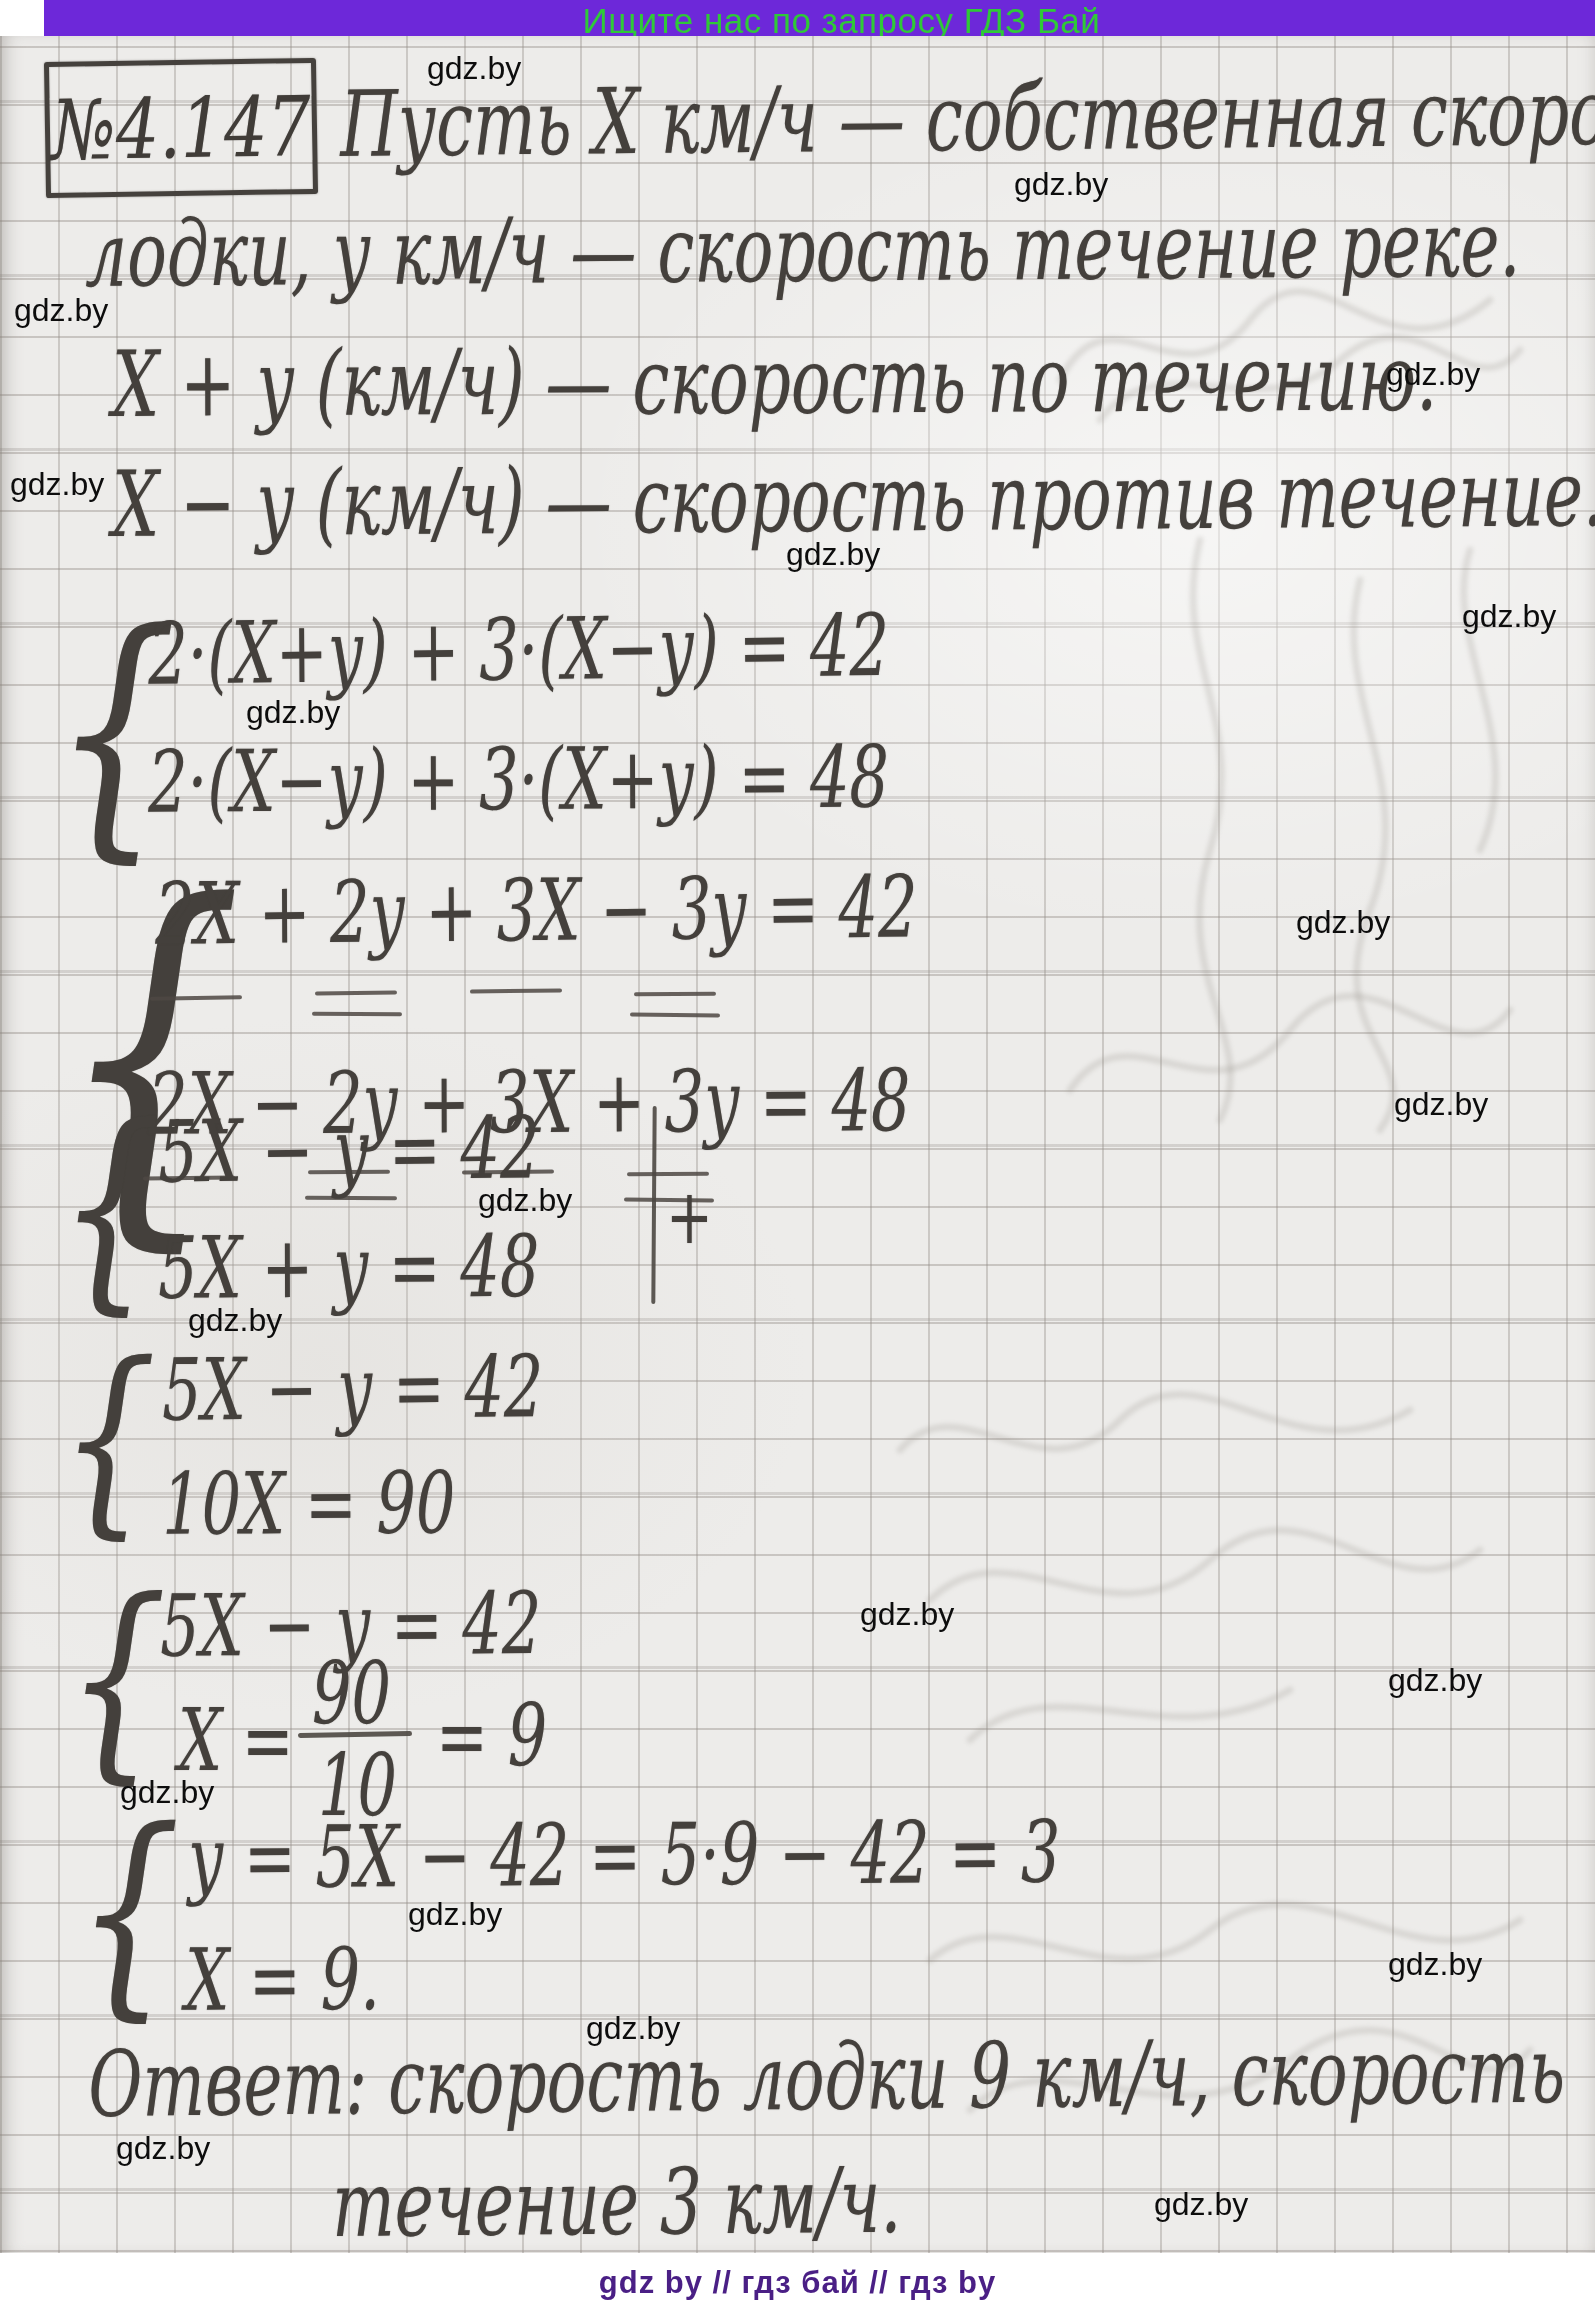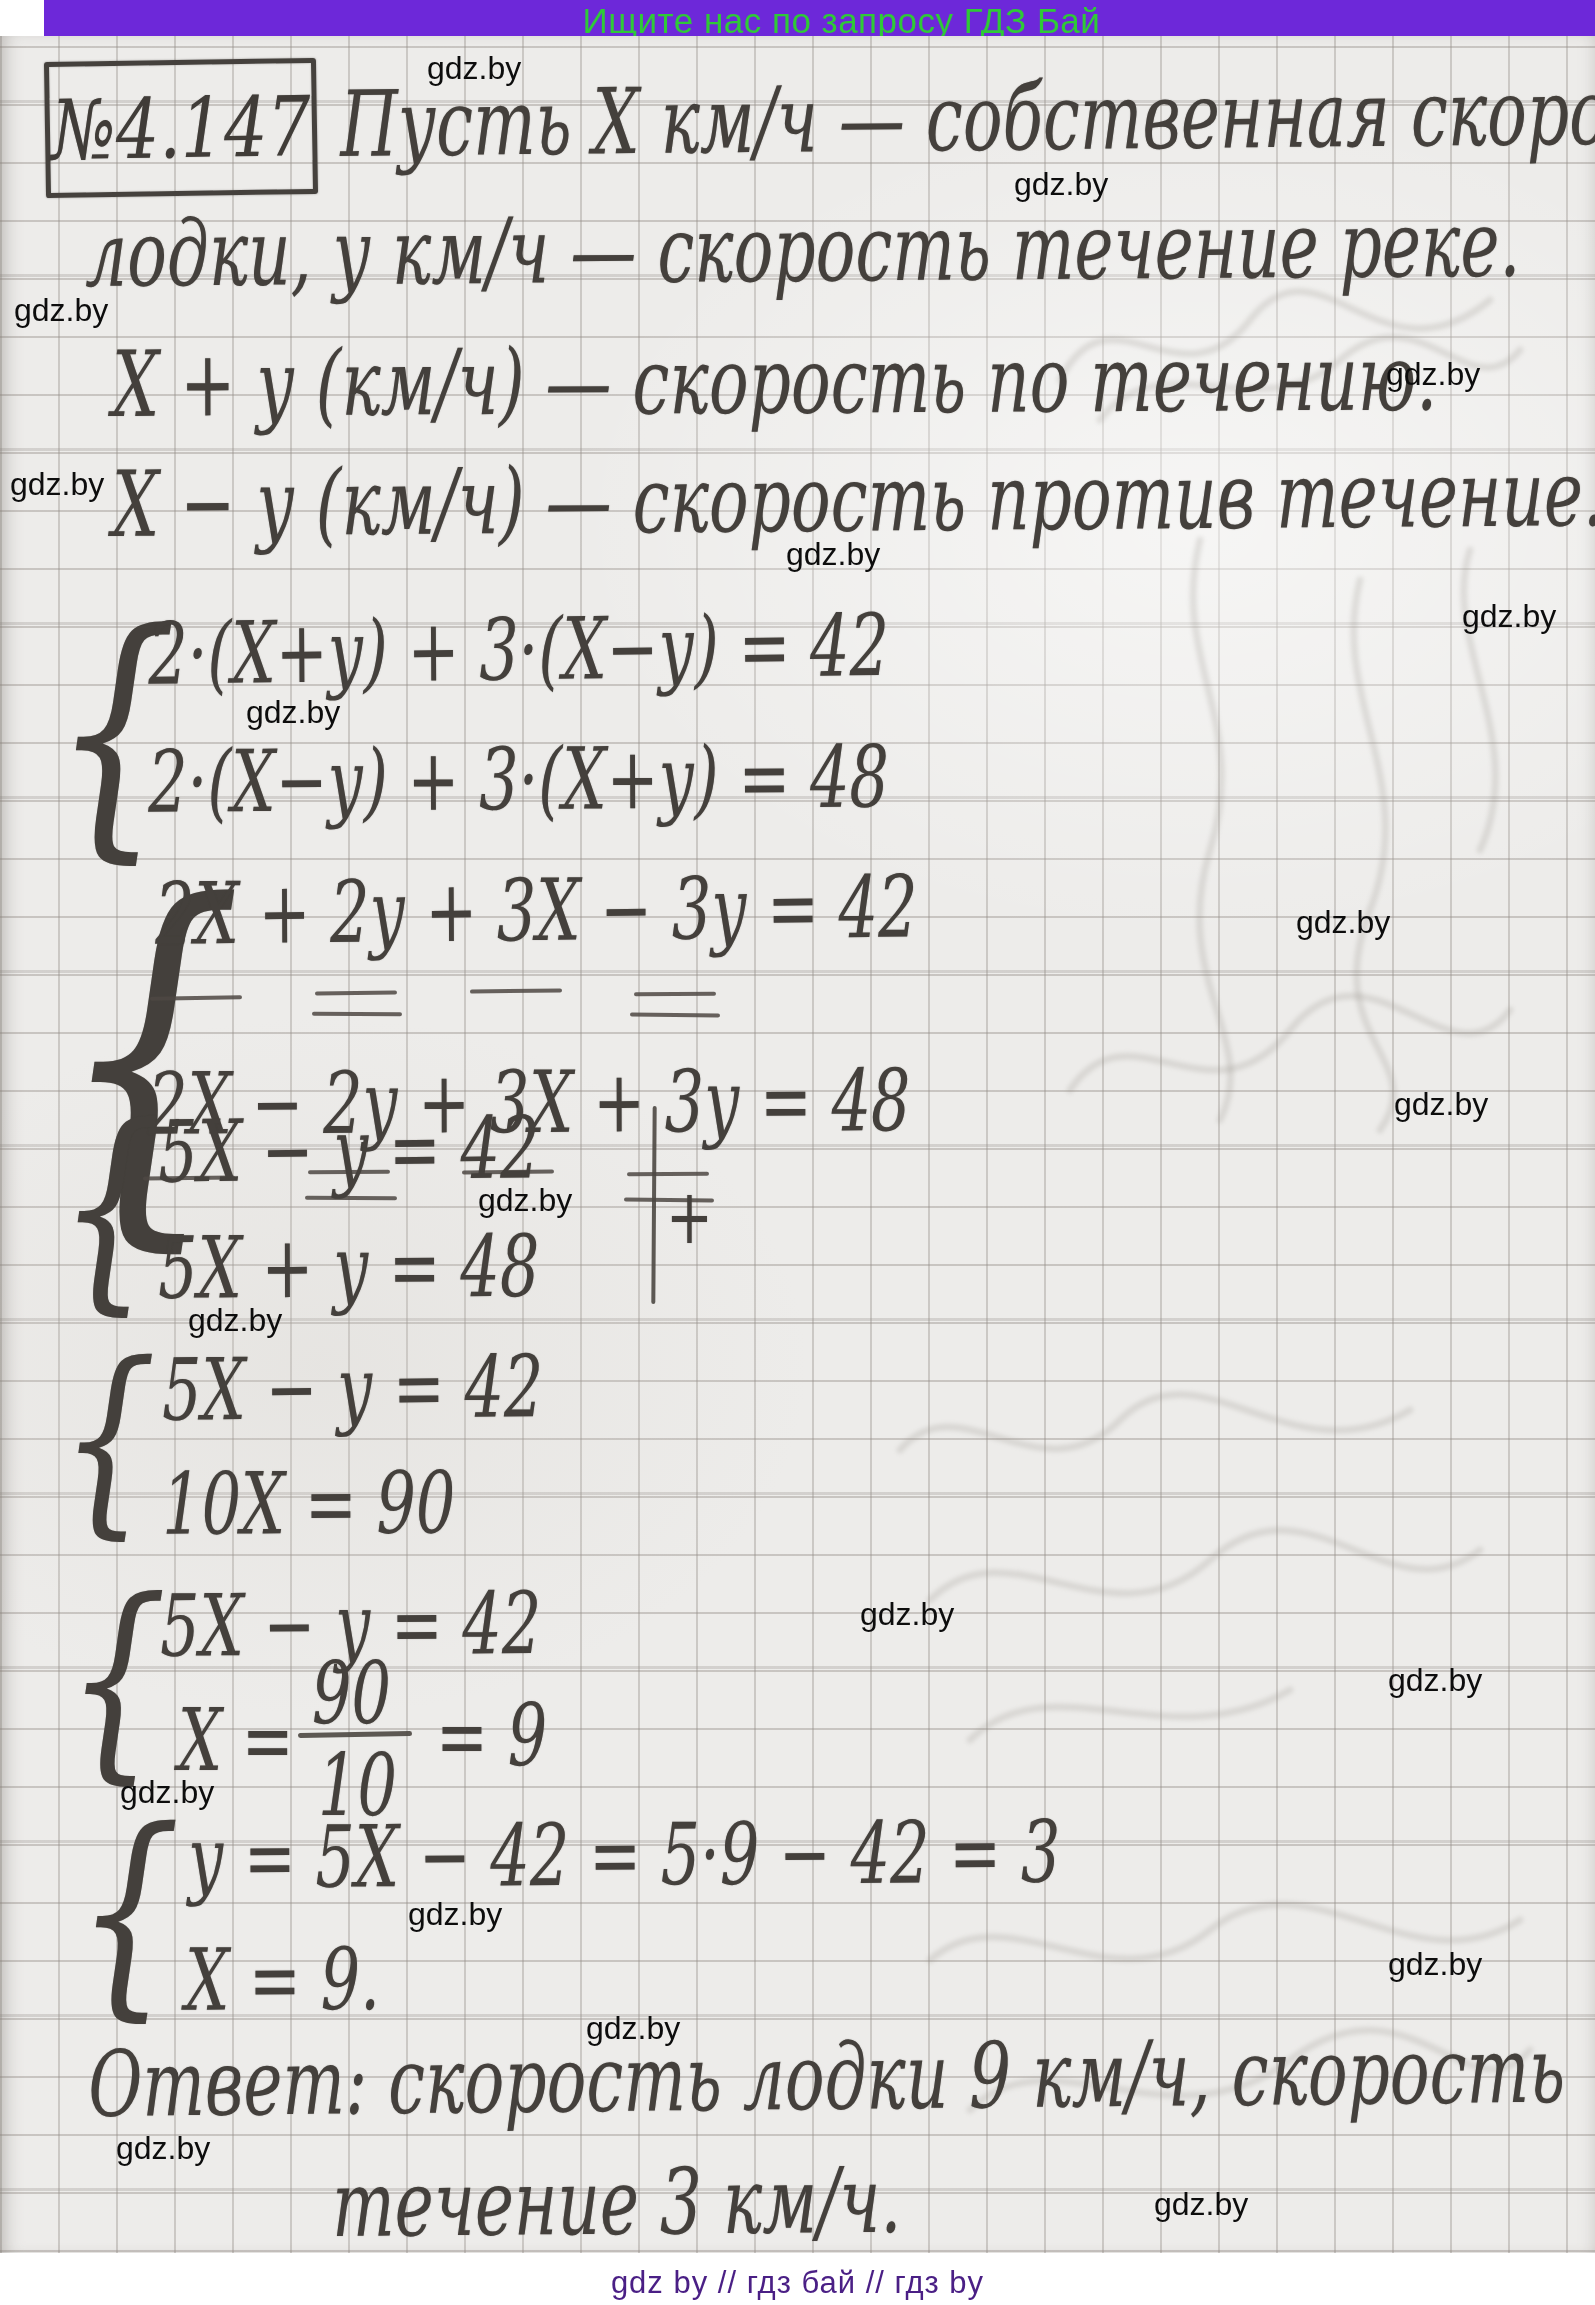--- a/index.html
+++ b/index.html
@@ -8,21 +8,21 @@
     background:#ffffff;font-family:"Liberation Sans","DejaVu Sans",sans-serif;
   }
   
   #header-band{position:absolute;left:0;top:0;width:100%;height:36px;background:#6d28d9;text-align:center;margin-left:44px;}
   #header-band .txt{
     display:inline-block;margin-top:1px;font-size:35px;font-weight:500;color:#2fc938;
     letter-spacing:0.5px;font-family:"Liberation Sans","DejaVu Sans",sans-serif;
   }
   #footer-band{position:absolute;left:0;top:2253px;width:100%;height:52px;background:#ffffff;text-align:center;}
   #footer-band .txt{
-    display:inline-block;margin-top:12px;font-size:31px;font-weight:400;color:#4a1f85;letter-spacing:1px;
+    display:inline-block;margin-top:12px;font-size:31px;font-weight:700;color:#4a1f85;letter-spacing:1px;
   }
   
   #paper{
     position:absolute;left:0;top:36px;width:1595px;height:2217px;
     background-color:#edecea;
     background-image:
       radial-gradient(ellipse 900px 600px at 75% 22%, rgba(255,255,255,0.5), rgba(255,255,255,0) 70%),
       radial-gradient(ellipse 700px 500px at 20% 60%, rgba(210,206,200,0.25), rgba(255,255,255,0) 70%),
       repeating-linear-gradient(90deg, rgba(148,142,136,0.38) 0 2px, rgba(0,0,0,0) 2px 58px),
       repeating-linear-gradient(180deg, rgba(148,142,136,0.42) 0 2px, rgba(0,0,0,0) 2px 58px),

